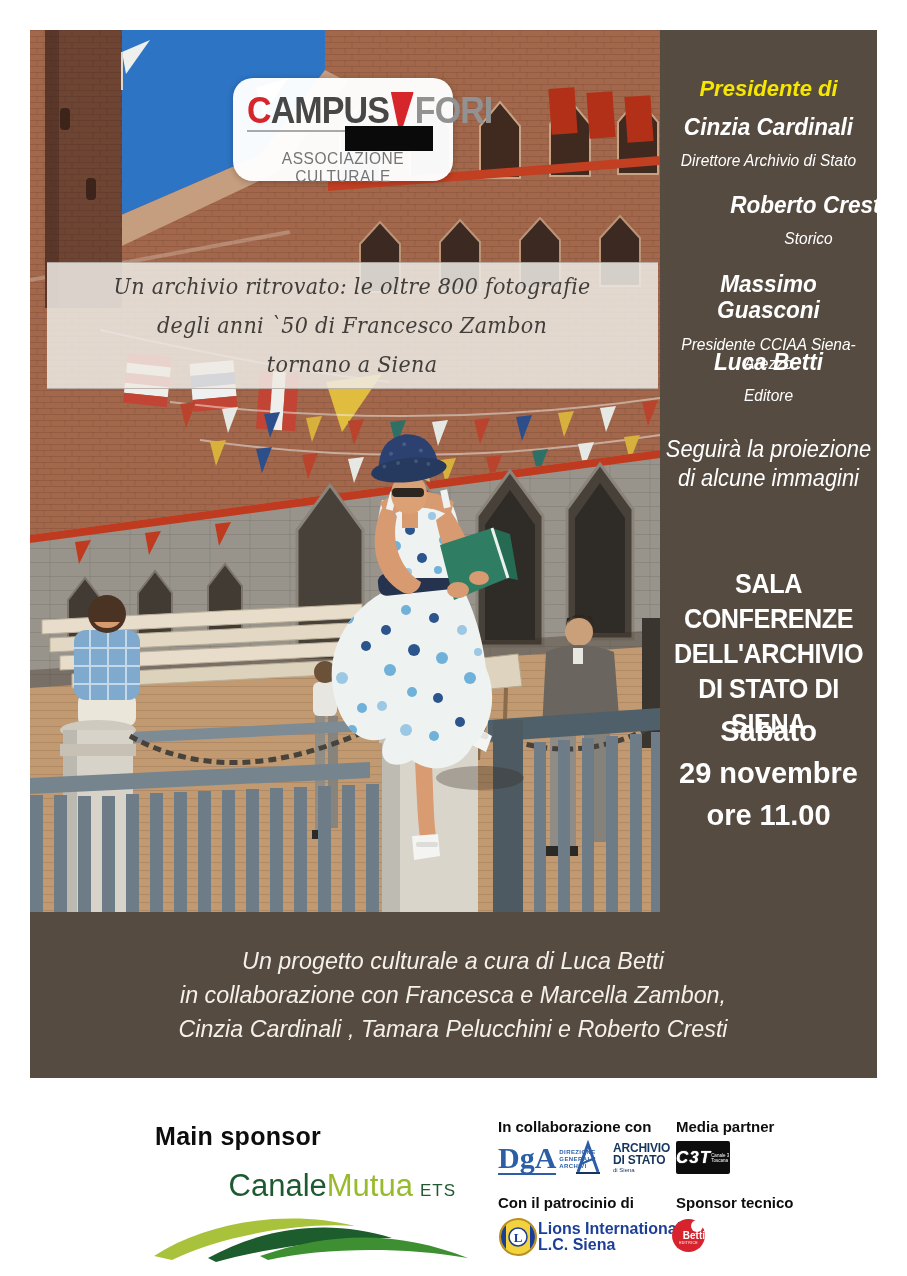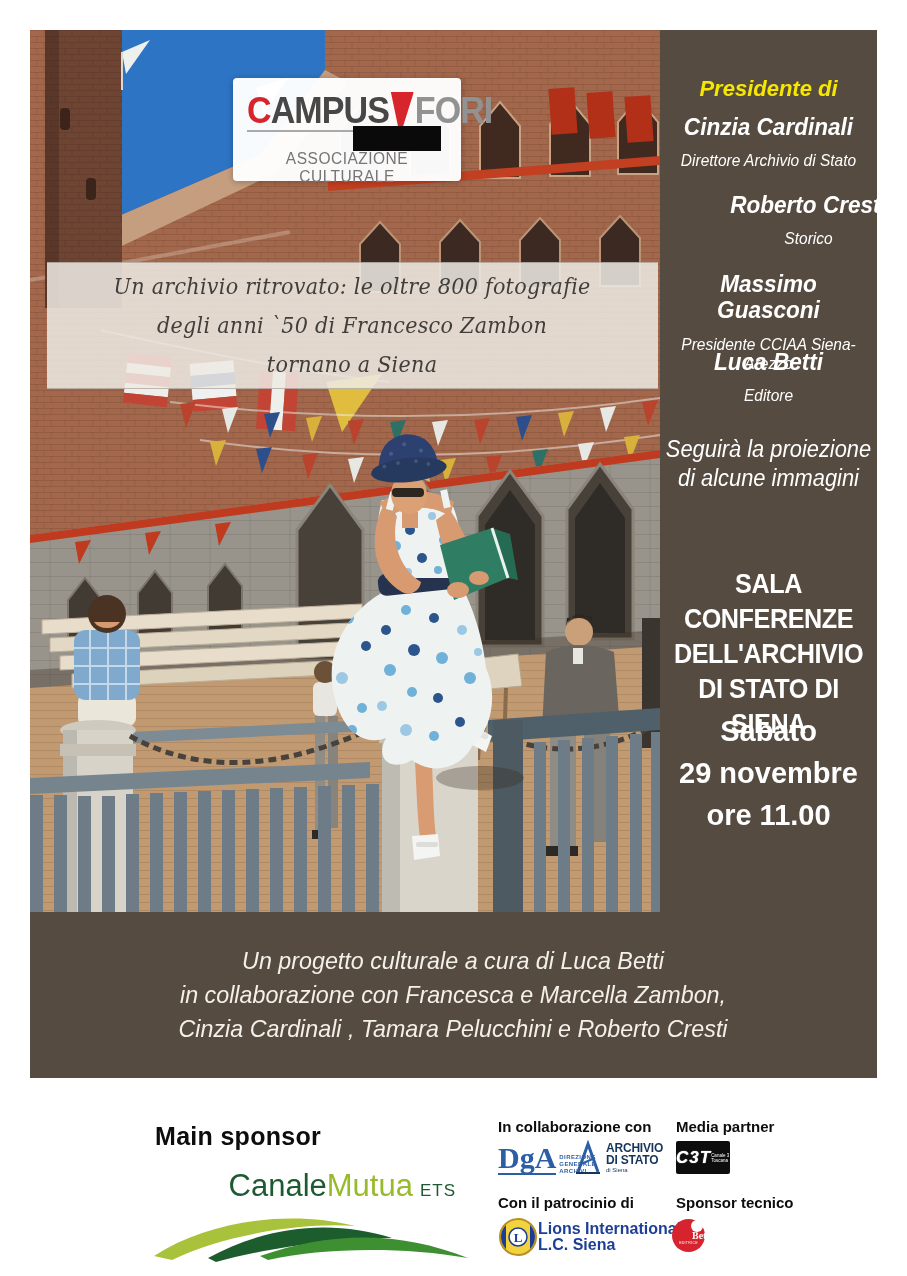--- a/index.html
+++ b/index.html
@@ -6,21 +6,21 @@
   .poster{position:relative;width:907px;height:1276px;background:#ffffff;overflow:hidden;
           font-family:"Liberation Sans",sans-serif;}
   .prel{white-space:pre-line;}
 
   
   .photo{position:absolute;left:30px;top:30px;width:630px;height:882px;overflow:hidden;background:#a3684b;}
   .photo svg{display:block;width:630px;height:882px;}
 
   
   .logo-card{position:absolute;left:203px;top:48px;width:220px;height:103px;background:rgba(255,255,255,.97);
-             border-radius:4px;box-shadow:0 1px 6px rgba(0,0,0,.25);padding-left:8px;}
+             border-radius:20px;box-shadow:0 1px 6px rgba(0,0,0,.25);}
   .logo-title{position:absolute;left:14px;top:14px;display:flex;align-items:flex-start;
               transform:scaleX(.92);transform-origin:left top;white-space:nowrap;}
   .logo-campus{font-size:37px;font-weight:bold;color:#474747;letter-spacing:-1px;line-height:1;}
   .logo-campus .ini{color:#d6252b;}
   .logo-tri{width:25px;height:44px;background:#d6252b;margin:0 1px 0 2px;
             clip-path:polygon(0 0,100% 0,40% 100%);}
   .logo-fori{font-size:37px;font-weight:bold;color:#929292;letter-spacing:-1px;line-height:1;}
   .logo-black{position:absolute;right:20px;top:48px;width:88px;height:25px;background:#0a0a0a;}
   .logo-rule{position:absolute;left:14px;top:52px;width:128px;height:2px;background:#a9a9a9;}
   .logo-sub{position:absolute;left:0;right:0;top:72px;text-align:center;font-size:16px;color:#757575;
@@ -56,42 +56,42 @@
   .small-label{font-size:15px;}
   .collab{left:498px;top:1118px;} .media{left:676px;top:1118px;}
   .patro{left:498px;top:1194px;} .tecnico{left:676px;top:1194px;}
 
   .chianti-text{position:absolute;left:150px;top:1168px;width:320px;text-align:right;padding-right:14px;
                 box-sizing:border-box;white-space:nowrap;}
   .chianti-p1{font-size:31px;color:#1d5a31;} .chianti-p2{font-size:31px;color:#98ba2d;}
   .chianti-ets{font-size:17px;color:#1d5a31;letter-spacing:1px;margin-left:7px;}
   .chianti-waves{position:absolute;left:150px;top:1204px;}
 
-  .dga-block{position:absolute;left:498px;top:1144px;display:flex;align-items:flex-end;}
+  .dga-block{position:absolute;left:498px;top:1144px;display:flex;align-items:center;}
   .dga-abbr{font-family:"Liberation Serif",serif;font-weight:bold;font-size:30px;color:#2b5ea7;
             border-bottom:2px solid #2b5ea7;line-height:.95;}
   .dga-cap{font-size:6px;font-weight:bold;color:#2b5ea7;line-height:7px;margin-left:3px;letter-spacing:.4px;}
   .arch-block{position:absolute;left:575px;top:1140px;display:flex;align-items:center;}
-  .arch-text{margin-left:5px;}
+  .arch-text{margin-left:12px;}
   .arch-title{font-size:12px;font-weight:bold;color:#16355e;line-height:12px;letter-spacing:-.2px;}
   .arch-sub{font-size:6px;color:#16355e;margin-top:1px;}
 
   .cbt{position:absolute;left:676px;top:1141px;width:54px;height:33px;background:#0d0d0d;border-radius:2px;
        display:flex;flex-direction:row;align-items:center;justify-content:center;}
   .cbt-abbr{color:#ffffff;font-size:17px;font-weight:bold;letter-spacing:1px;line-height:17px;
             font-style:italic;text-shadow:0 0 1px #fff;}
   .cbt-cap{color:#ffffff;font-size:4.5px;margin-top:1px;}
 
   .lions-block{position:absolute;left:498px;top:1217px;display:flex;align-items:center;}
   .lions-text{font-size:16px;font-weight:bold;color:#1d3f97;line-height:16px;}
 
   .betti{position:absolute;left:672px;top:1219px;width:33px;height:33px;border-radius:50%;background:#d6232e;}
   .betti-dot{position:absolute;right:2px;top:1px;width:12px;height:12px;border-radius:50%;background:#ffffff;}
-  .betti-name{position:absolute;left:0;right:0;top:12px;text-align:left;color:#ffffff;
-              font-family:Liberation Serif, serif;font-weight:bold;font-size:10px;line-height:10px;padding-left:20px;}
+  .betti-name{position:absolute;left:0;right:0;top:12px;text-align:right;color:#ffffff;
+              font-family:Liberation Sans, sans-serif;font-weight:bold;font-size:10px;line-height:10px;}
   .betti-sub{position:absolute;left:0;right:0;top:22px;text-align:center;color:#ffffff;font-size:3.5px;letter-spacing:.3px;}
 </style>
 </head>
 <body>
 
 <div class="poster">
 
   <div class="photo">
     <svg viewBox="0 0 630 882">
       <defs>

